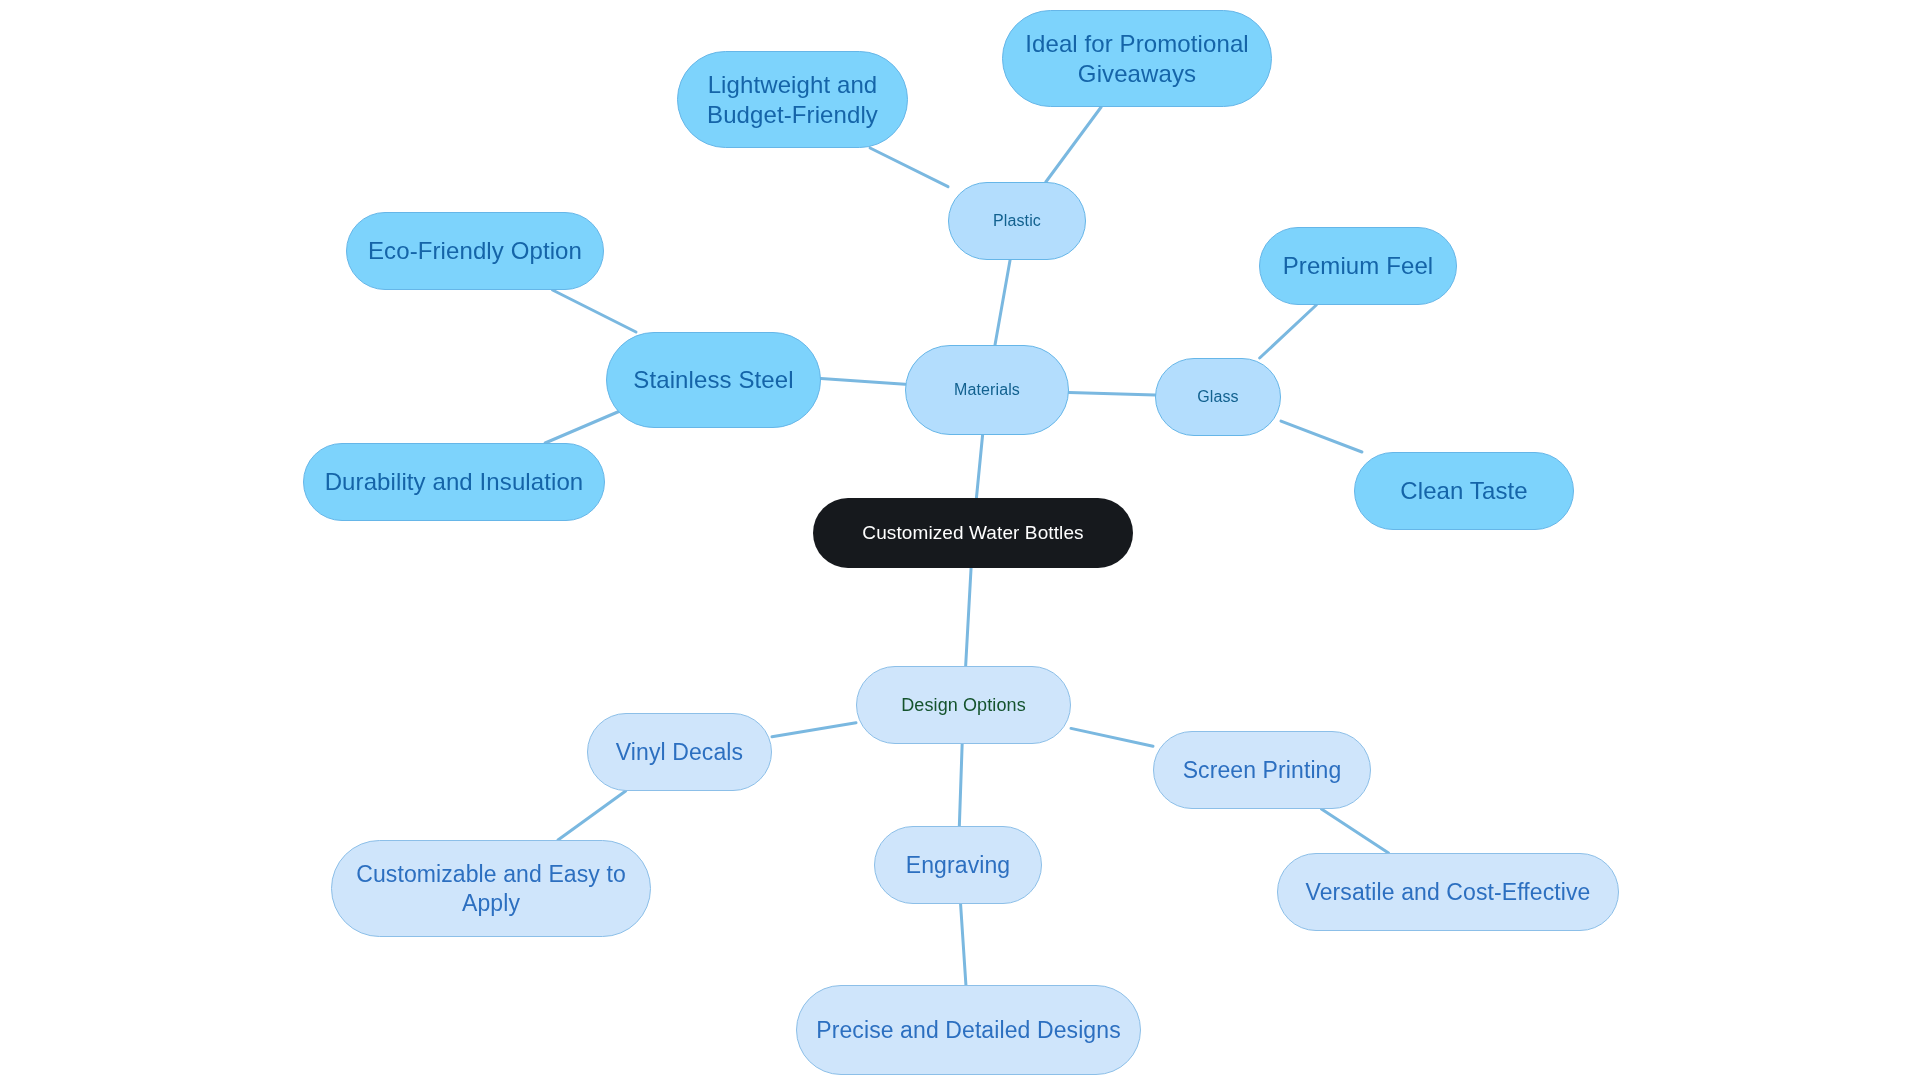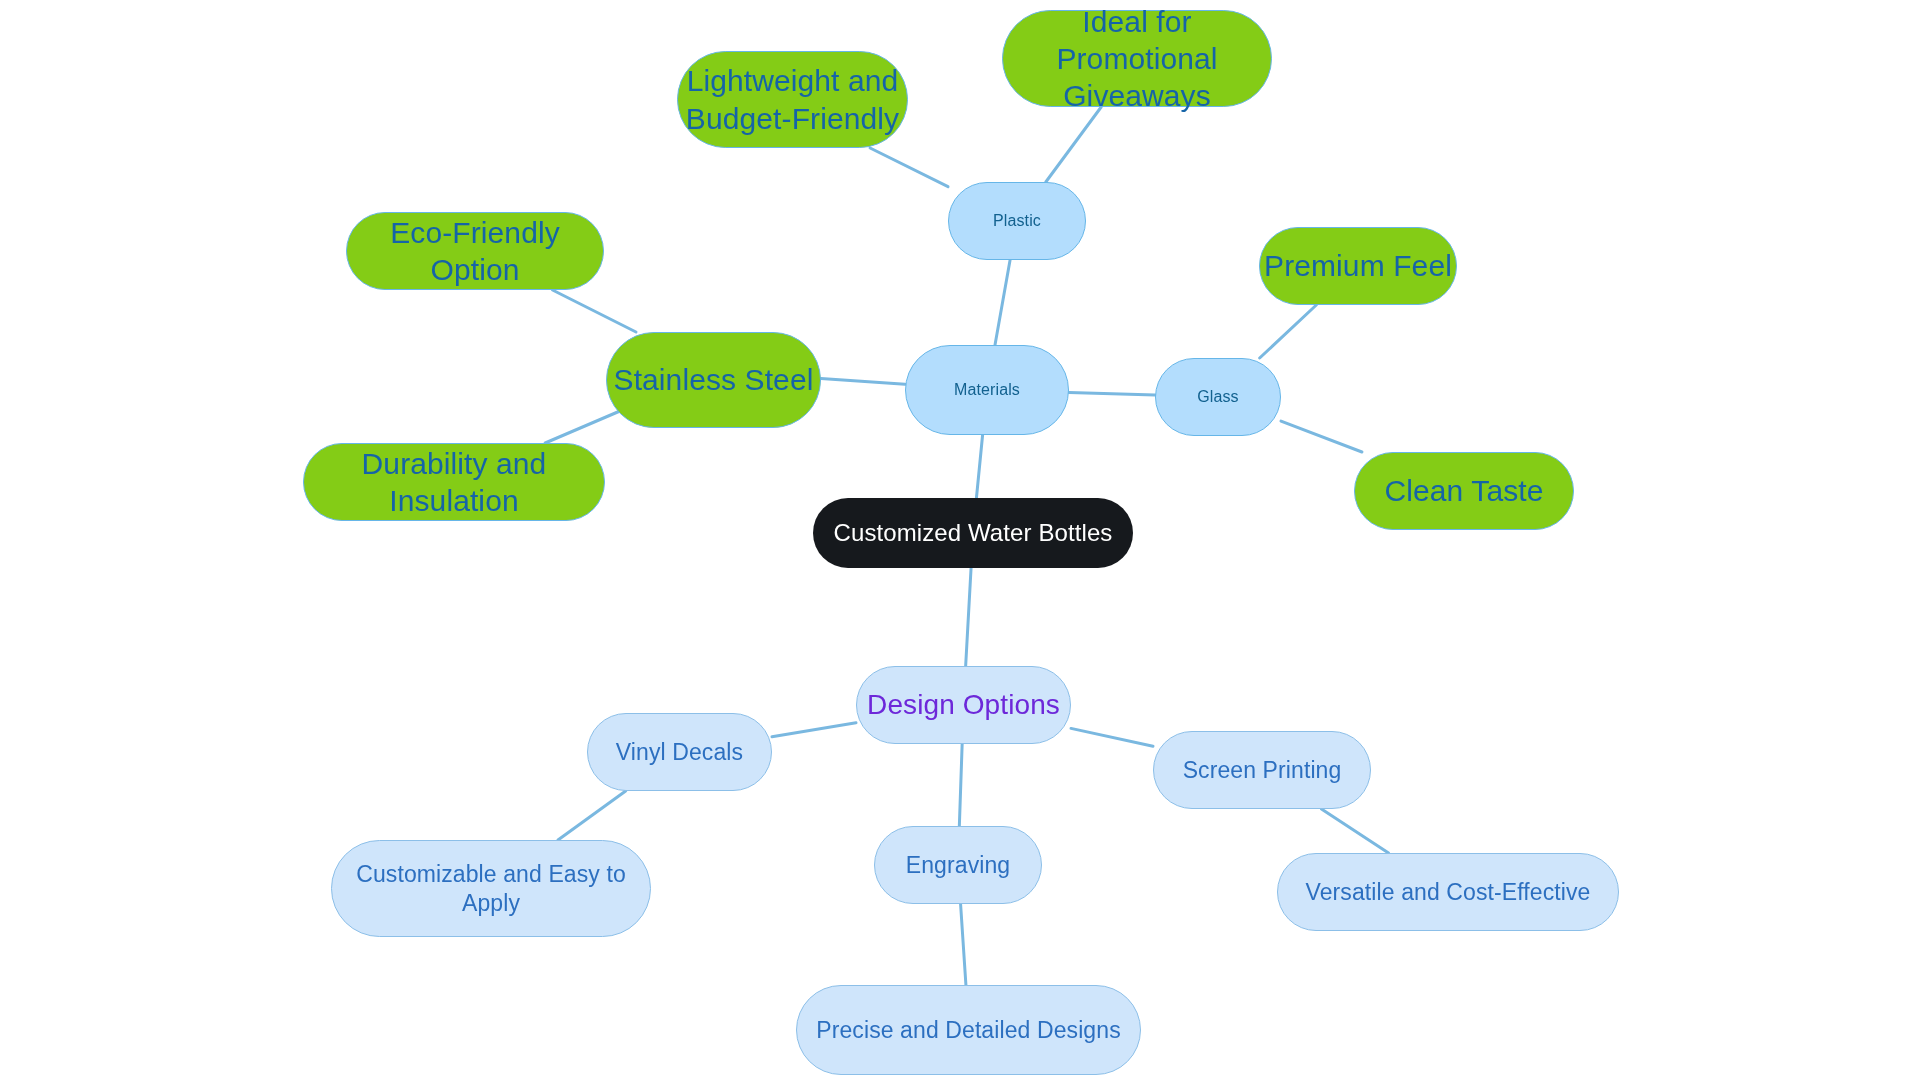--- a/index.html
+++ b/index.html
@@ -33,46 +33,46 @@
     text-align: center;
     border-radius: 999px;
     line-height: 1.24;
     white-space: pre-line;
     letter-spacing: 0.1px;
   }
   .node.root {
     background: #16191d;
     color: #ffffff;
     border: none;
-    font-size: 24px;
+    font-size: 19px;
     border-radius: 42px;
   }
   .node.branch {
     background: #b3ddfd;
     border: 1.6px solid #66b6e8;
     color: #12618f;
     font-size: 16px;
   }
   .node.leaf-strong {
-    background: #84cc16;
+    background: #7dd3fc;
     border: 1.6px solid #66b6e8;
     color: #1564a8;
-    font-size: 30px;
+    font-size: 24px;
   }
   .node.leaf-soft {
     background: #cfe5fb;
     border: 1.6px solid #8cbfe8;
     color: #2c6fc0;
     font-size: 23px;
   }
   .node.branch-soft {
     background: #cfe5fb;
     border: 1.6px solid #8cbfe8;
-    color: #6d28d9;
-    font-size: 28px;
+    color: #14532d;
+    font-size: 18px;
   }
 </style>
 </head>
 <body>
 
 <div id="canvas">
   <svg id="edges" viewBox="0 0 1920 1083" xmlns="http://www.w3.org/2000/svg">
       <path d="M 976.4265734265734 498 Q 979.5104895104895 466.5 982.5944055944055 435" stroke="#7ab8e0" stroke-width="3" fill="none" stroke-linecap="round"></path>
       <path d="M 994.9881656804733 345 Q 1002.5325443786983 302.5 1010.0769230769231 260" stroke="#7ab8e0" stroke-width="3" fill="none" stroke-linecap="round"></path>
       <path d="M 948 186.7116564417178 Q 909.0493827160494 167.35582822085888 870.0987654320987 148" stroke="#7ab8e0" stroke-width="3" fill="none" stroke-linecap="round"></path>

